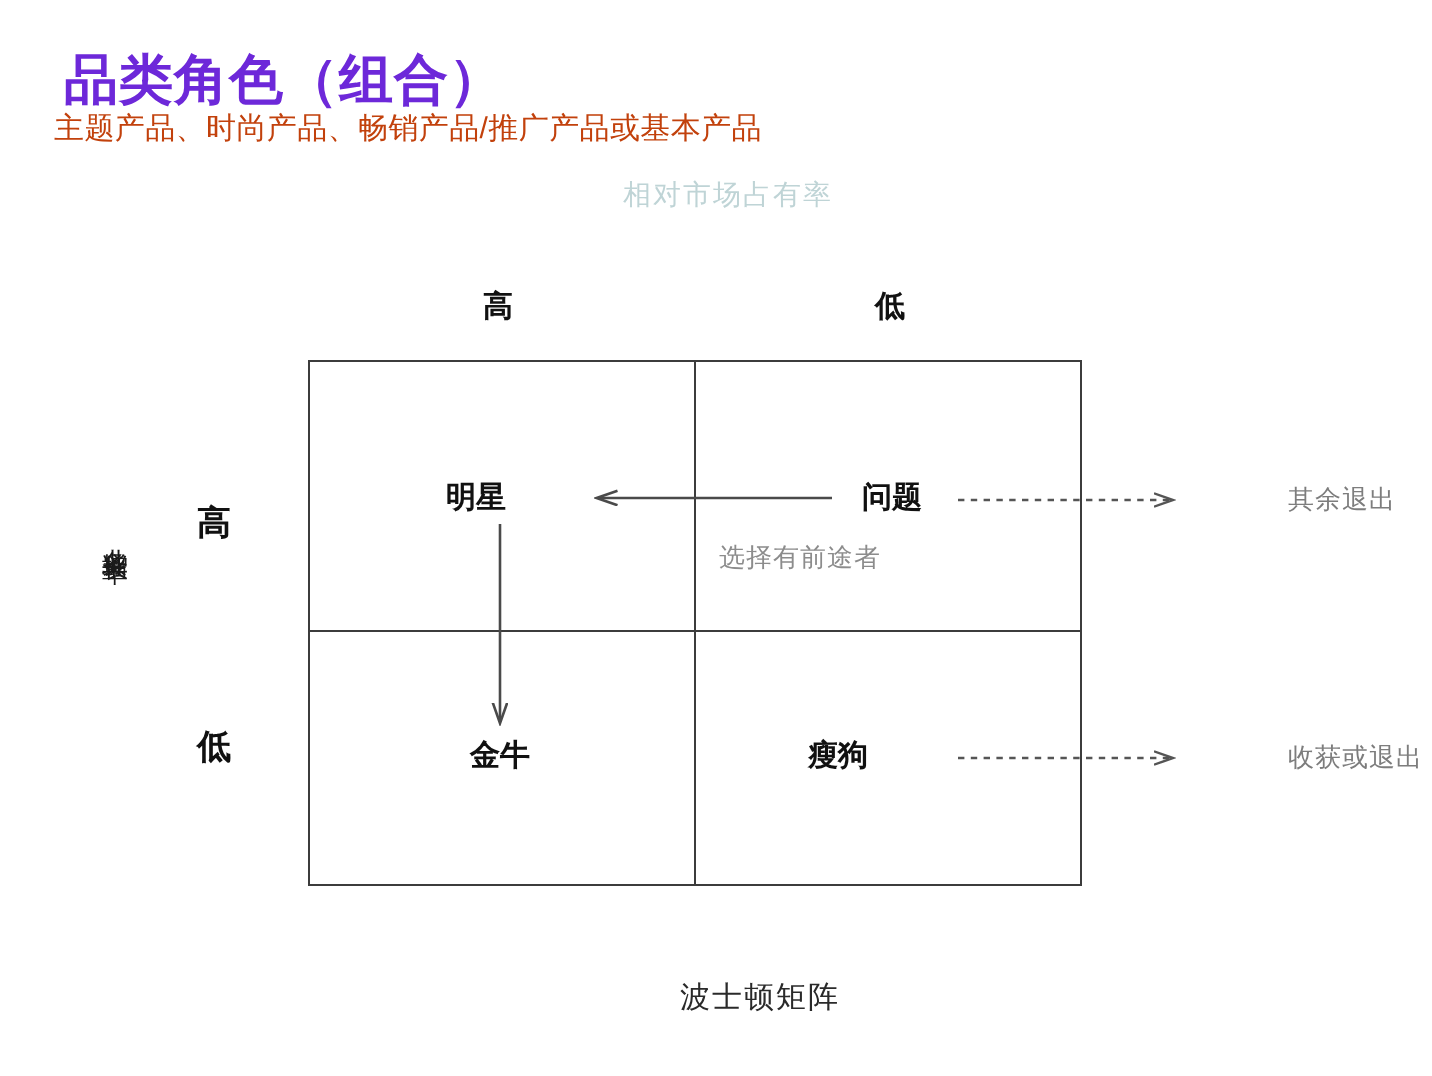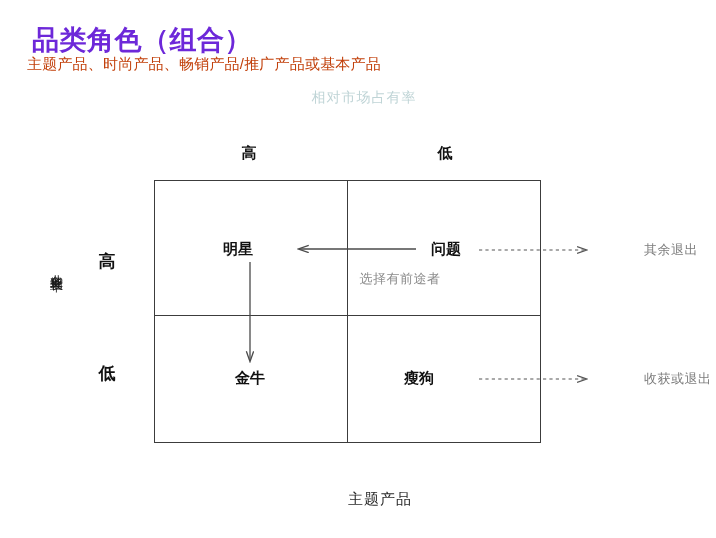--- a/index.html
+++ b/index.html
@@ -243,16 +243,16 @@
   <div class="quadrant-label" id="quadrant-star">明星</div>
   <div class="quadrant-label" id="quadrant-question">问题</div>
   <div class="quadrant-label" id="quadrant-cash-cow">金牛</div>
   <div class="quadrant-label" id="quadrant-dog">瘦狗</div>
 
   <div class="note-label" id="note-select-promising">选择有前途者</div>
 
   <div class="outcome-label" id="outcome-others-exit">其余退出</div>
   <div class="outcome-label" id="outcome-harvest-exit">收获或退出</div>
 
-  <div class="figure-caption">主题产品</div>
+  <div class="figure-caption">波士顿矩阵</div>
 
 
 </div>
 
 </body></html>

